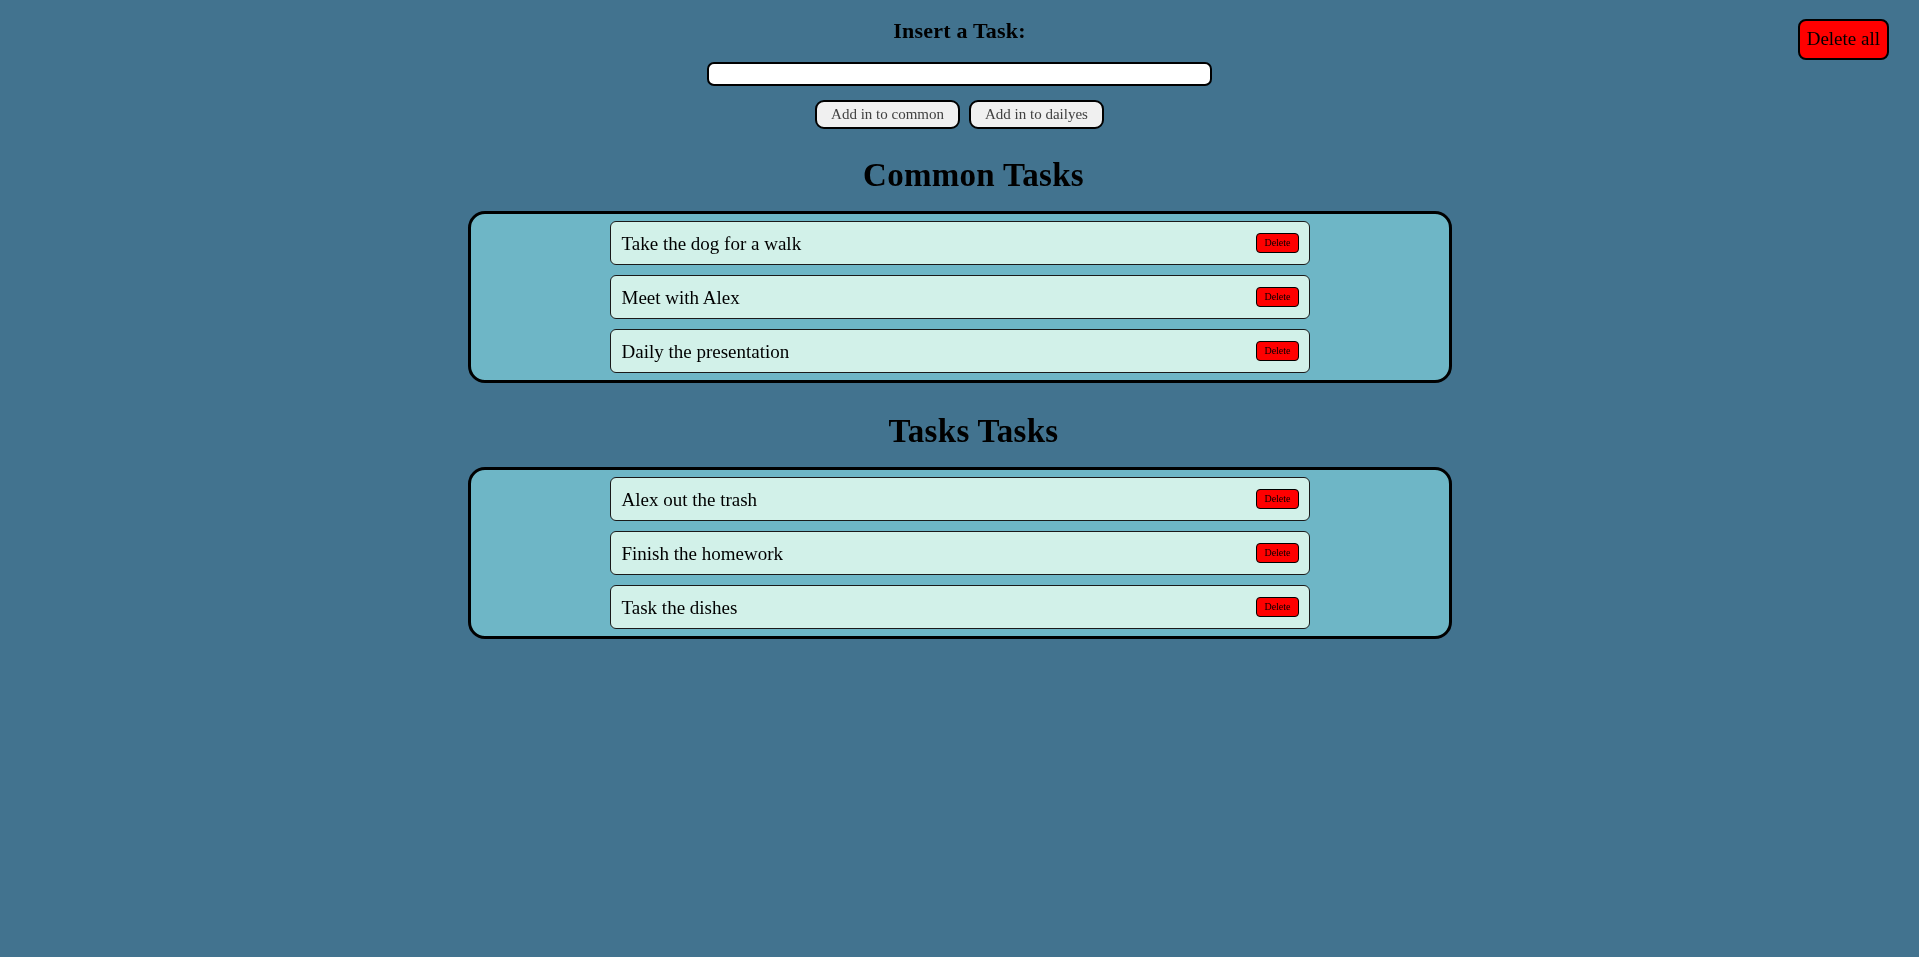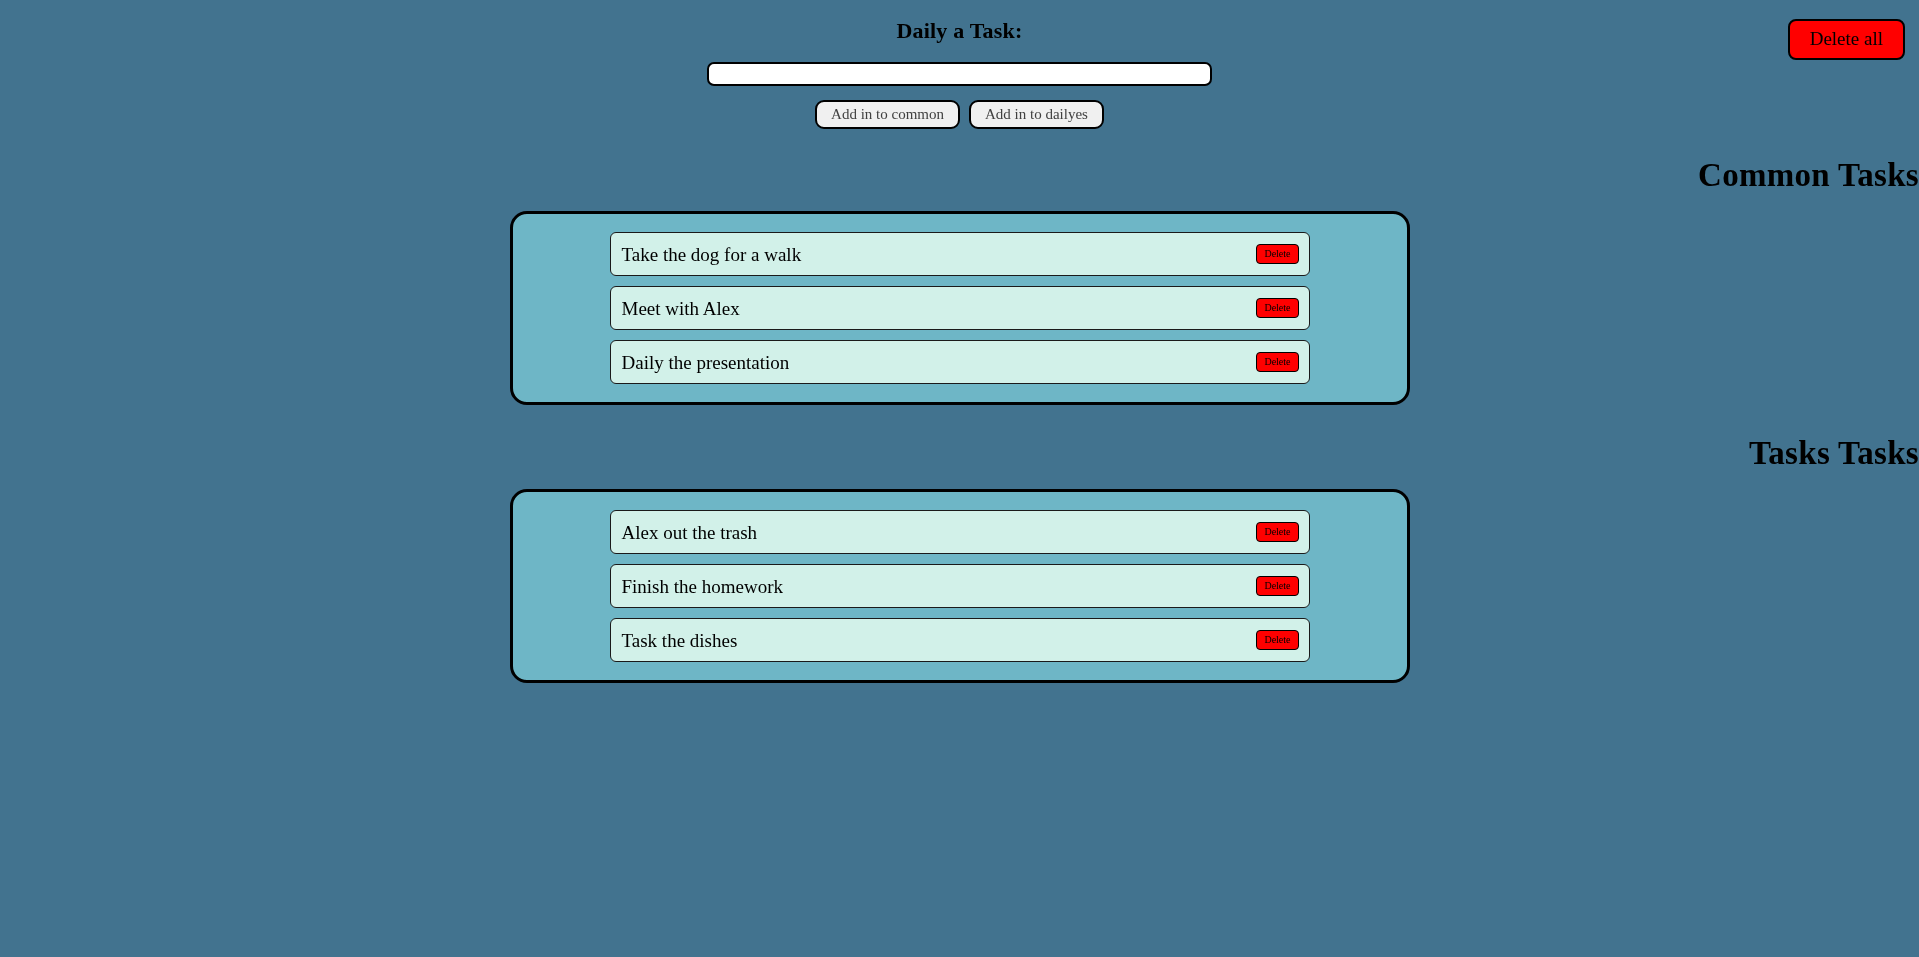--- a/index.html
+++ b/index.html
@@ -17,25 +17,25 @@
     background: #42738f;
     font-family: "Liberation Serif", "DejaVu Serif", serif;
     color: #000000;
     position: relative;
   }
 
   
   .delete-all-btn {
     position: absolute;
     top: 19px;
-    right: 14px;
+    right: 30px;
     background: #ff0000;
     border: 2px solid #000000;
     border-radius: 8px;
-    padding: 7px 20px 8px;
+    padding: 7px 7px 8px;
     font-family: "Liberation Serif", "DejaVu Serif", serif;
     font-size: 19px;
     line-height: 1.15;
     color: #000000;
     cursor: pointer;
   }
 
   
   .insert-heading {
     text-align: center;
@@ -79,44 +79,44 @@
     padding: 3px 14px 4px;
     font-family: "Liberation Serif", "DejaVu Serif", serif;
     font-size: 15px;
     line-height: 1.2;
     color: #404040;
     cursor: pointer;
   }
 
   
   .section-heading {
-    text-align: right;
+    text-align: center;
     font-size: 33px;
     font-weight: bold;
     margin: 0;
     letter-spacing: 0.3px;
     padding-left: 28px;
   }
 
   .heading-common { padding-top: 28px; }
   .heading-daily  { padding-top: 30px; }
 
   
   .tasks-wrap {
     display: flex;
     justify-content: center;
     margin-top: 17px;
   }
 
   .tasks-panel {
-    width: 900px;
+    width: 984px;
     background: #6eb6c6;
     border: 3px solid #000000;
     border-radius: 17px;
-    padding: 18px 0;
+    padding: 7px 0;
     display: flex;
     flex-direction: column;
     align-items: center;
     gap: 10px;
   }
 
   .task-item {
     width: 700px;
     height: 44px;
     background: #d2f1e9;
@@ -145,21 +145,21 @@
     line-height: 1.1;
     color: #000000;
     cursor: pointer;
   }
 </style>
 </head>
 <body>
 
 <button class="delete-all-btn">Delete all</button>
 
-<h1 class="insert-heading">Daily a Task:</h1>
+<h1 class="insert-heading">Insert a Task:</h1>
 
 <div class="insert-input-row">
   <input class="task-input" type="text" value="" style="">
 </div>
 
 <div class="add-buttons-row">
   <button class="add-btn">Add in to common</button>
   <button class="add-btn">Add in to dailyes</button>
 </div>
 

